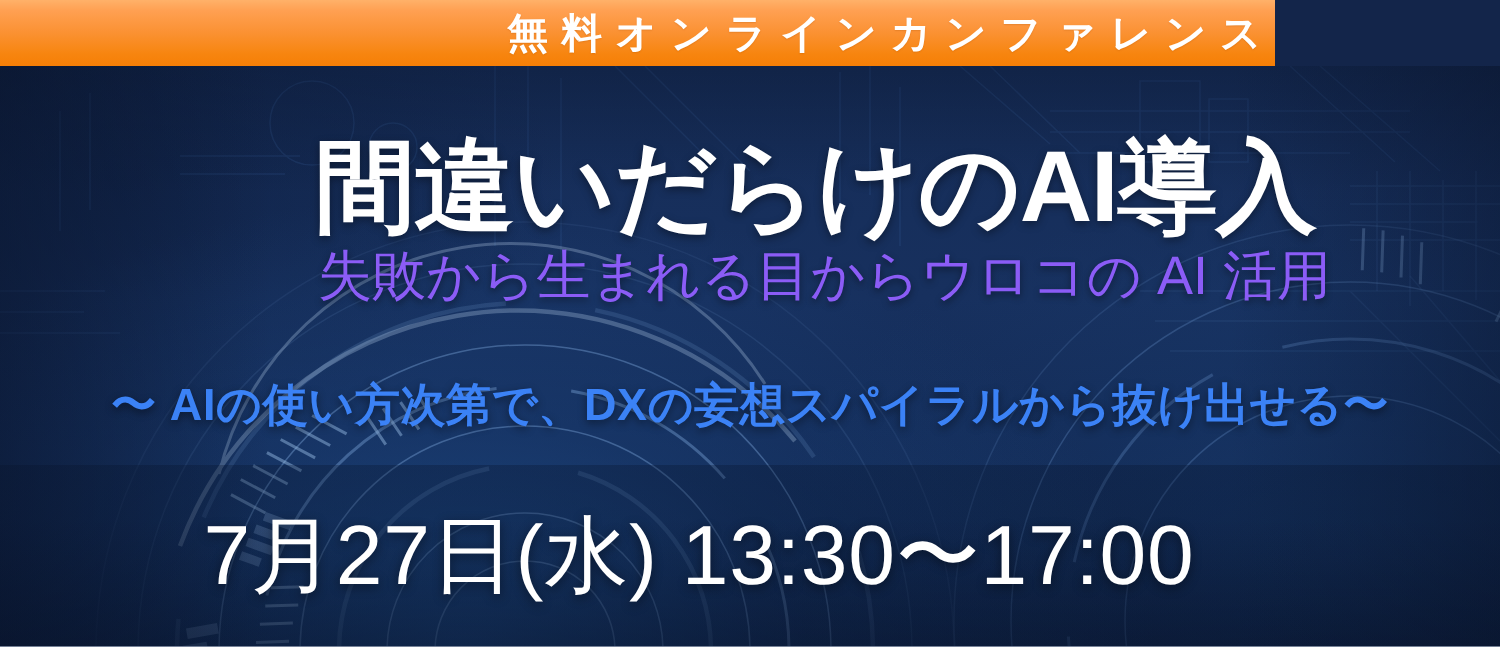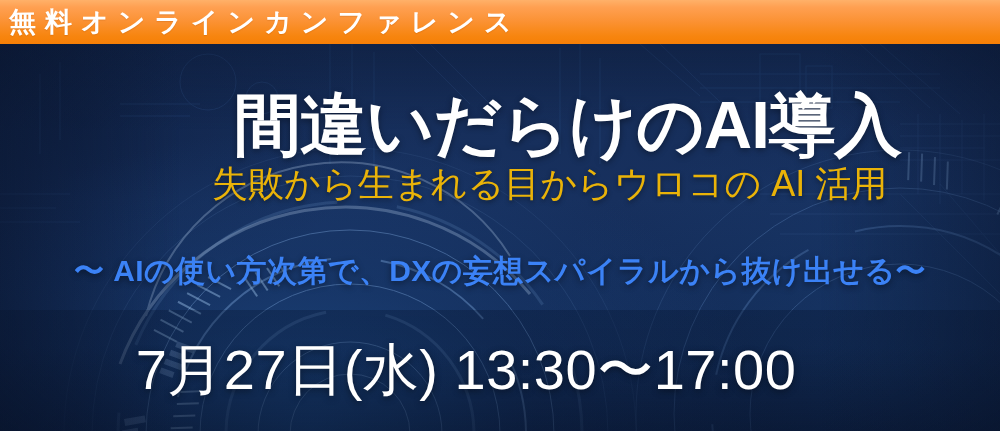--- a/index.html
+++ b/index.html
@@ -14,25 +14,25 @@
     width:1000px;
     height:431px;
     overflow:hidden;
     background:#13254a;
   }
 
   
   .top-strip {
     position:absolute;
     left:0; top:0;
-    width:1000px; height:44px;
+    width:850px; height:44px;
     background:linear-gradient(180deg,#ffb169 0%,#ffa052 16%,#fb9234 48%,#f7850f 82%,#f67f06 100%);
     display:flex;
     align-items:center;
-    justify-content:flex-start;
+    justify-content:flex-end;
     z-index:40;
     overflow:hidden;
   }
   .top-strip-label {
     color:#ffffff;
     font-size:27px;
     font-weight:700;
     letter-spacing:9px;
     text-indent:9px;
     line-height:1;
@@ -119,29 +119,28 @@
     position:absolute;
     left:210px; top:46px;
     width:750px;
     color:#ffffff;
     font-size:67px;
     font-weight:700;
     line-height:1.04;
     letter-spacing:-1px;
     white-space:nowrap;
     text-shadow:0 2px 6px rgba(0,0,0,0.38);
-    margin-left:24px;
   }
 
   
   .title-sub {
     position:absolute;
     left:212px; top:120px;
     width:760px;
-    color:#eab308;
+    color:#8b5cf6;
     font-size:36px;
     font-weight:400;
     line-height:1.1;
     letter-spacing:0px;
     white-space:nowrap;
     text-shadow:0 2px 5px rgba(0,0,0,0.42);
   }
 
   
   .tagline {

